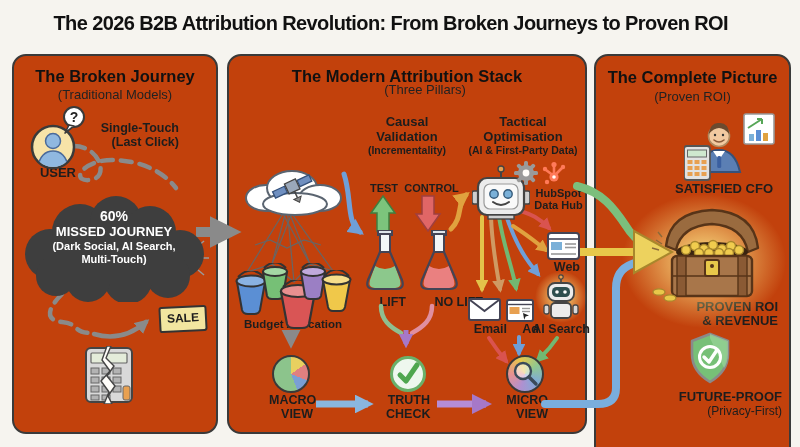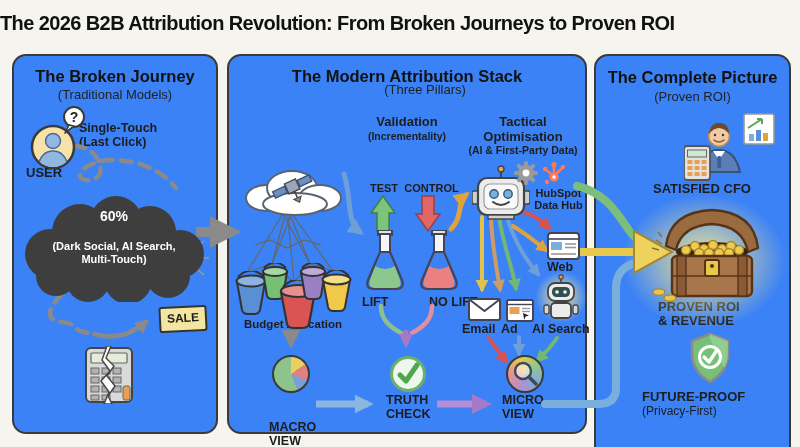--- a/index.html
+++ b/index.html
@@ -4,30 +4,30 @@
 <style>
   html,body{margin:0;padding:0;}
   body{
     width:800px;height:447px;position:relative;overflow:hidden;
     background:#f6f4ef;
     font-family:"Liberation Sans", sans-serif;
     color:#1d1d1d;
   }
   .stage{position:absolute;inset:0;}
   .title{
-    position:absolute;left:0;top:12px;width:728px;text-align:left;
+    position:absolute;left:0;top:12px;width:728px;text-align:right;
     font-size:20px;font-weight:700;letter-spacing:-0.6px;color:#111;
   }
   .panel{
-    position:absolute;background:#3b82f6;border:2.5px solid #3a3a3a;border-radius:14px;
+    position:absolute;background:#c2410c;border:2.5px solid #3a3a3a;border-radius:14px;
     box-sizing:border-box;
   }
   .ptitle{position:absolute;left:0;right:0;text-align:center;font-weight:700;font-size:16.5px;color:#111;}
   .psub{position:absolute;left:0;right:0;text-align:center;font-size:13px;color:#222;}
-  .cap{position:absolute;font-weight:700;font-size:12.5px;color:#1d1d1d;text-align:left;line-height:1.1;}
+  .cap{position:absolute;font-weight:700;font-size:12.5px;color:#1d1d1d;text-align:right;line-height:1.1;}
   .cap11{position:absolute;font-weight:700;font-size:11px;color:#1d1d1d;text-align:center;line-height:1.12;}
   .colh{position:absolute;text-align:center;line-height:1.12;}
   .colh .h{font-weight:700;font-size:13px;}
   .colh .s{font-weight:700;font-size:10.5px;margin-top:1px;}
   .icon{position:absolute;z-index:6;}
   .circ{position:absolute;z-index:6;border-radius:50%;box-sizing:border-box;}
   .overlay{position:absolute;left:0;top:0;z-index:5;pointer-events:none;}
   .cloudtxt{position:absolute;z-index:7;color:#fff;text-align:center;font-weight:700;}
   .glow{position:absolute;z-index:1;border-radius:50%;
     background:radial-gradient(closest-side, rgba(255,236,140,.95), rgba(255,236,140,0));}
@@ -85,20 +85,21 @@
           <circle cx="162" cy="60" r="24"></circle>
             <circle cx="150" cy="82" r="22"></circle>
           <circle cx="110" cy="86" r="24"></circle>
             <circle cx="70" cy="86" r="22"></circle>
           <circle cx="38" cy="82" r="20"></circle>
             <rect x="26" y="42" width="140" height="48"></rect>
         </g>
       </svg>
     </div>
     <div class="cloudtxt" style="left:4px;top:152px;width:192px;font-size:14px;">60%</div>
+    <div class="cloudtxt" style="left:4px;top:168px;width:192px;font-size:13px;">MISSED JOURNEY</div>
     <div class="cloudtxt" style="left:4px;top:184px;width:192px;font-size:11px;">(Dark Social, AI Search,</div>
     <div class="cloudtxt" style="left:4px;top:197px;width:192px;font-size:11px;">Multi-Touch)</div>
 
     <div class="sale" style="left:145px;top:250px;width:44px;height:22px;">SALE</div>
 
     <div class="icon" style="left:70px;top:290px;width:50px;height:58px;">
       <svg width="50" height="58" viewBox="0 0 50 58">
         <rect x="2" y="2" width="46" height="54" rx="5" fill="#d9d9d9" stroke="#444" stroke-width="2"></rect>
         <rect x="7" y="7" width="36" height="10" rx="1" fill="#e4ecda" stroke="#666" stroke-width="1.2"></rect>
         <g fill="#b3b3b3" stroke="#666" stroke-width="1">
@@ -118,20 +119,21 @@
         <path d="M27,0 L22,12 L30,20 L23,30 L31,40 L24,50 L28,58 L20,58 L25,46 L17,35 L26,25 L18,14 L23,0 Z" fill="#fffdf9" stroke="#444" stroke-width="1.4" stroke-linejoin="round"></path>
       </svg>
     </div>
   </section>
 
   <section class="panel" style="left:227px;top:54px;width:360px;height:380px;">
     <div class="ptitle" style="top:11px;">The Modern Attribution Stack</div>
     <div class="psub" style="top:26px;margin-left:36px;">(Three Pillars)</div>
 
     <div class="colh" style="left:128px;top:59px;width:100px;">
+      <div class="h">Causal</div>
       <div class="h">Validation</div>
       <div class="s">(Incrementality)</div>
     </div>
     <div class="colh" style="left:234px;top:59px;width:120px;">
       <div class="h">Tactical</div>
       <div class="h">Optimisation</div>
       <div class="s">(AI &amp; First-Party Data)</div>
     </div>
 
     <div class="icon" style="left:11px;top:106px;width:106px;height:55px;">
@@ -185,21 +187,21 @@
           <path d="M4,6 Q16.5,-7 29,6" fill="none" stroke="#333" stroke-width="2"></path>
           <path d="M3,10 L8,37 Q9,41 13,41 L20,41 Q24,41 25,37 L30,10 Z" fill="#f0c84a" stroke="#333" stroke-width="2"></path>
           <ellipse cx="16.5" cy="9.5" rx="14" ry="5" fill="#f6dd8a" stroke="#333" stroke-width="2"></ellipse>
         </svg>
     </div>
 
     <div class="cap11" style="left:14px;top:262px;width:100px;font-size:11.5px;">Budget Allocation</div>
 
     <div class="circ" style="left:43px;top:299px;width:38px;height:38px;border:2px solid #3a3a3a;
          background:conic-gradient(from 0deg, #e8d060 0deg 55deg, #e08080 55deg 112deg, #7a9fd4 112deg 158deg, #8cc48c 158deg 360deg);"></div>
-    <div class="cap" style="left:40px;top:338px;width:44px;margin-top:27px;">
+    <div class="cap" style="left:40px;top:338px;width:44px;">
       <div>MACRO</div>
       <div>VIEW</div>
     </div>
 
     <div class="cap11" style="left:135px;top:126px;width:40px;">TEST</div>
     <div class="cap11" style="left:175px;top:126px;width:55px;">CONTROL</div>
 
     <div class="icon" style="left:133px;top:174px;width:46px;height:64px;">
       <svg width="46" height="64" viewBox="0 0 46 64">
         <path d="M13,36 L8,50 Q6,58 13,58 L33,58 Q40,58 38,50 L33,36 Q23,42 13,36 Z" fill="#8cc88c"></path>

